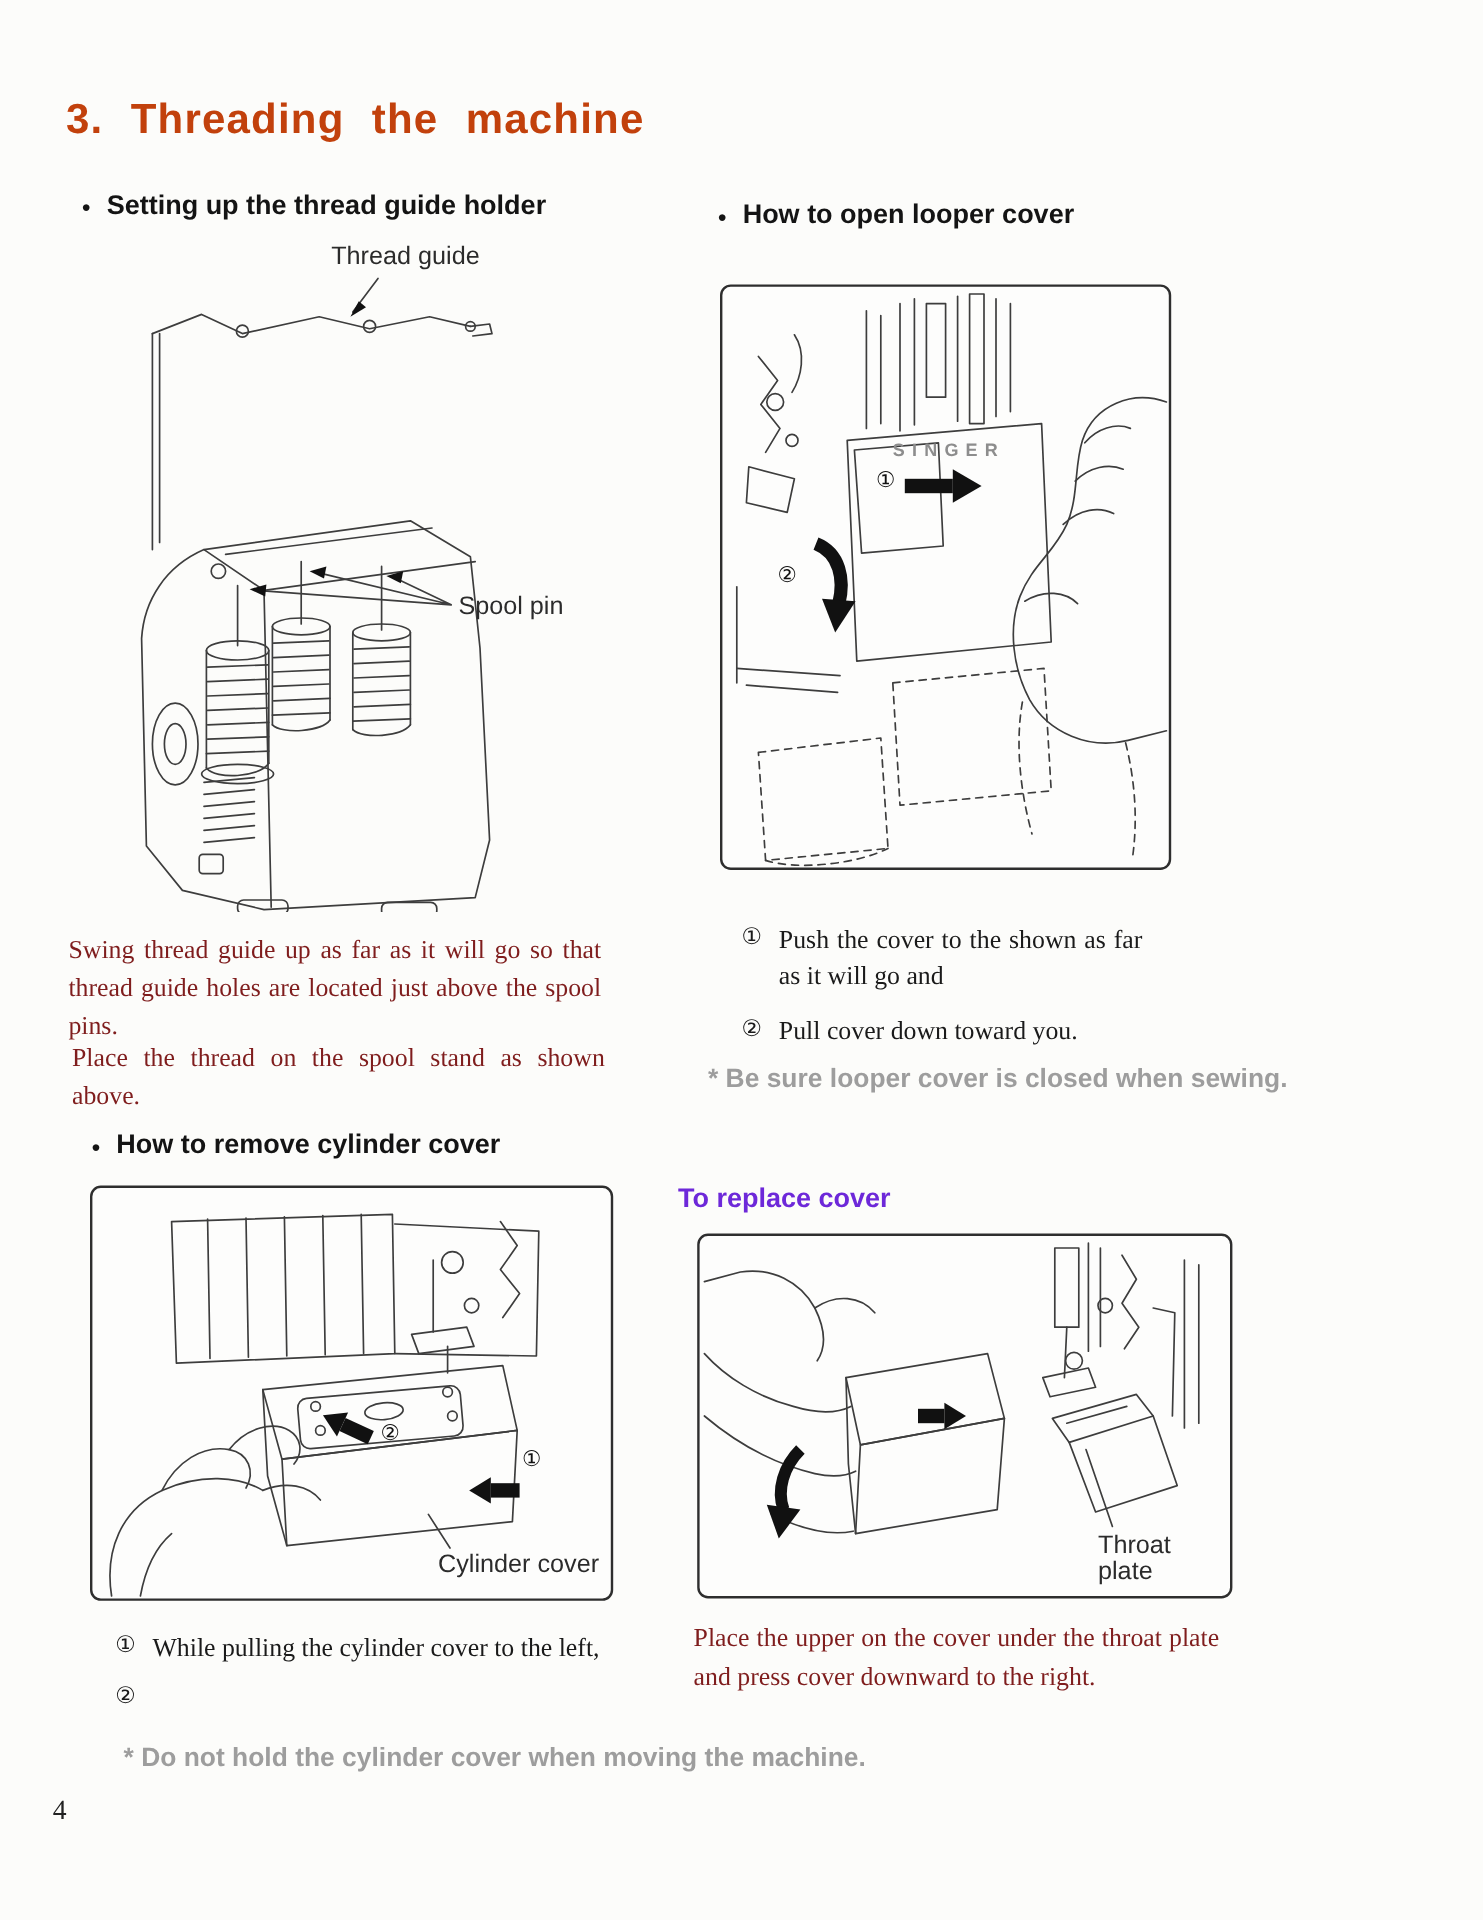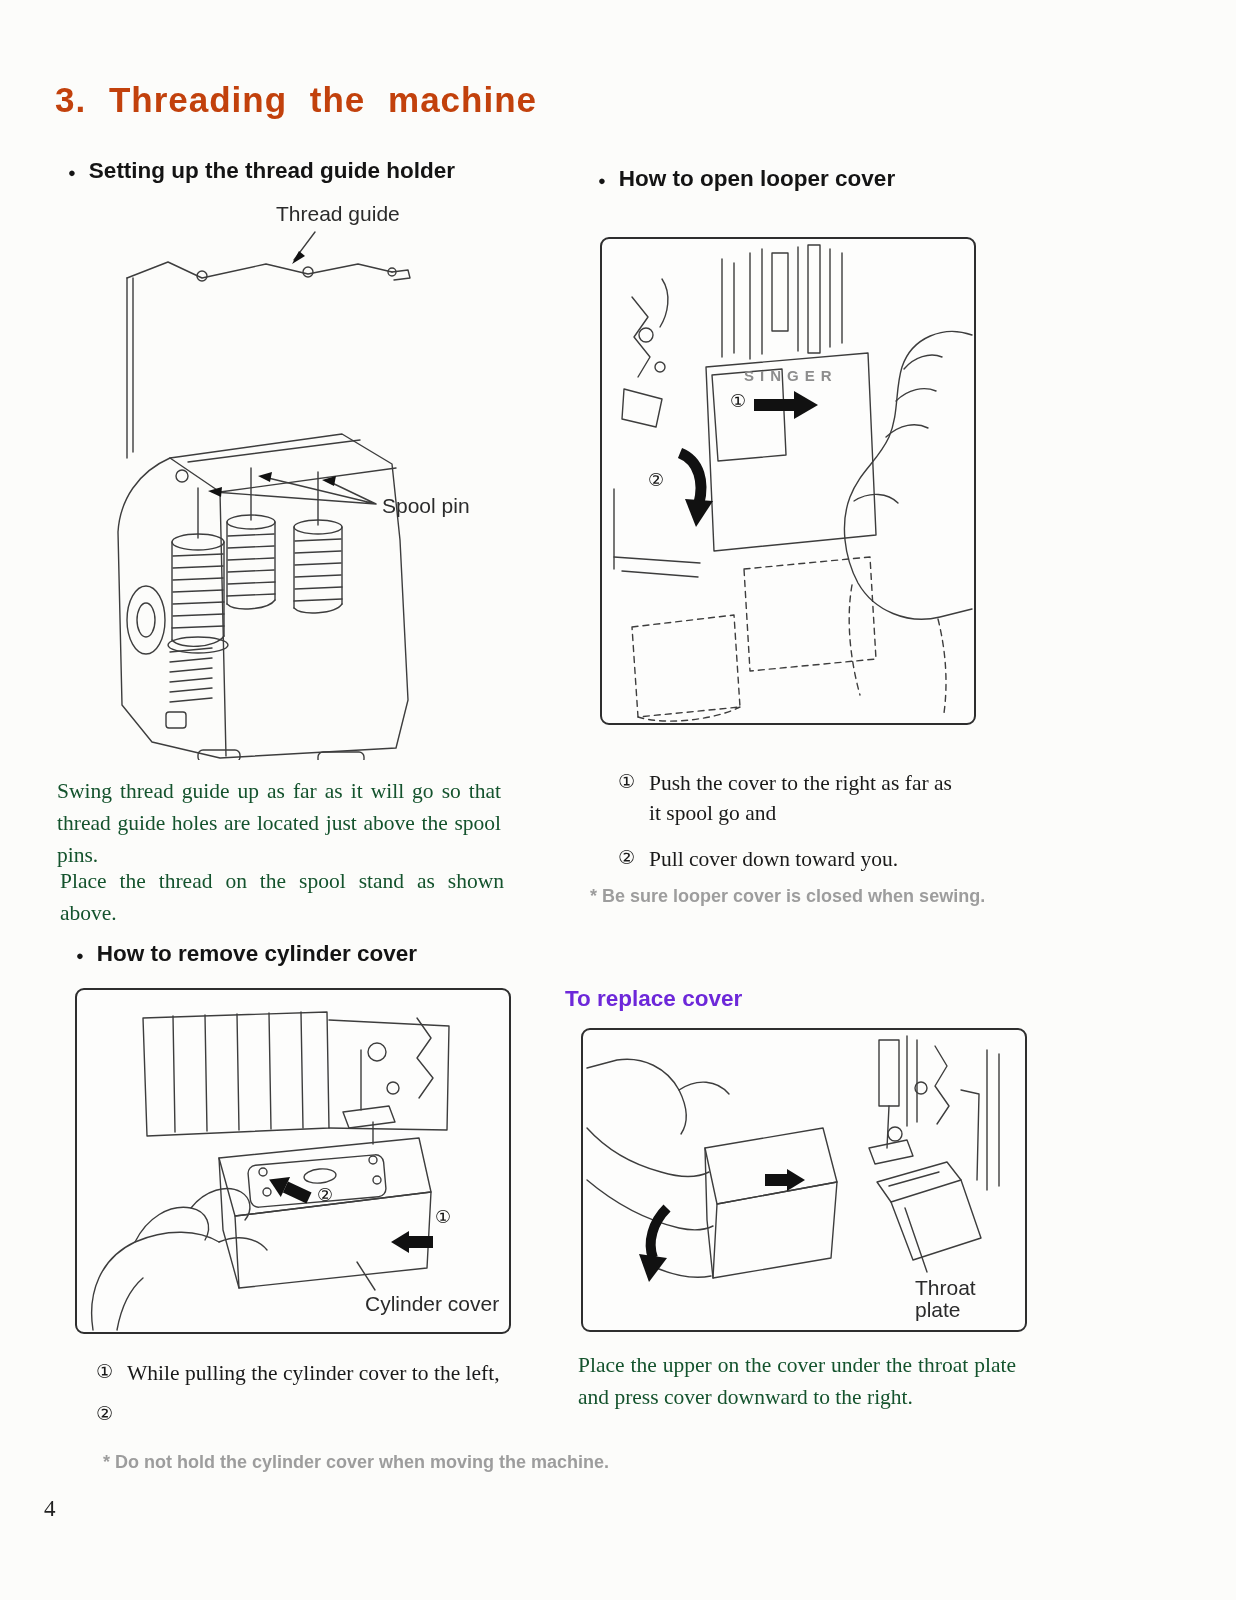--- a/index.html
+++ b/index.html
@@ -10,26 +10,26 @@
   .title { font-family:"Liberation Sans",sans-serif; font-weight:bold; font-size:35px; color:#c2410c; letter-spacing:1px; word-spacing:12px; }
   .sec-h { display:flex; align-items:center; gap:13px; font-family:"Liberation Sans",sans-serif; font-weight:bold; font-size:22.5px; color:#141414; }
   .sec-h .bullet { font-size:13px; position:relative; top:1px; }
   .sec-h2 { font-family:"Liberation Sans",sans-serif; font-weight:bold; font-size:22.5px; color:#6d28d9; }
   .fig { position:absolute; }
   .fig.boxed { border:2px solid #2e2e2e; border-radius:9px; background:#fdfdfc; }
   .fig svg { position:absolute; left:0; top:0; width:100%; height:100%; }
   .fig-label { position:absolute; font-family:"Liberation Sans",sans-serif; font-size:21px; color:#2b2b2b; white-space:nowrap; }
   .brand { position:absolute; font-family:"Liberation Sans",sans-serif; font-size:15px; letter-spacing:6px; color:#8d8d8d; font-weight:bold; }
   .fig-num { position:absolute; font-family:"DejaVu Sans",sans-serif; font-size:18px; color:#111; }
-  .para { font-size:21.5px; line-height:1.48; text-align:justify; color:#14532d; }
+  .para { font-size:21.5px; line-height:1.48; text-align:justify; color:#7f1d1d; }
   .steps { display:flex; flex-direction:column; }
   .step { display:flex; gap:14px; }
   .step .num { font-family:"DejaVu Sans",sans-serif; font-size:19px; line-height:1.4; flex:0 0 auto; }
   .step .txt { font-size:21.5px; line-height:1.4; text-align:justify; }
-  .note { font-family:"Liberation Sans",sans-serif; font-weight:bold; font-size:18px; color:#9d9d9d; }
+  .note { font-family:"Liberation Sans",sans-serif; font-weight:bold; font-size:22px; color:#9d9d9d; }
   .pagenum { font-size:23px; color:#222; }
   .ln { fill:none; stroke:#3d3d3d; stroke-width:1.4; stroke-linecap:round; stroke-linejoin:round; }
   .dash { stroke-dasharray:6 5; }
   .blk { fill:#111; stroke:none; }
 </style>
 </head>
 <body>
 
 <div class="page">
 
@@ -149,21 +149,21 @@
       </g>
     </svg>
     <span class="brand" style="left:142px; top:128px;">SINGER</span>
     <span class="fig-num" style="left:128px; top:151px;">①</span>
     <span class="fig-num" style="left:46px; top:230px;">②</span>
   </figure>
 
   <div class="abs steps" style="left:618px; top:768px; width:334px; gap:16px;">
     <div class="step">
       <span class="num">①</span>
-      <span class="txt">Push the cover to the right as far as it spool go and</span>
+      <span class="txt">Push the cover to the shown as far as it will go and</span>
     </div>
     <div class="step">
       <span class="num">②</span>
       <span class="txt">Pull cover down toward you.</span>
     </div>
   </div>
 
   <div class="abs note" style="left:590px; top:886px;">* Be sure looper cover is closed when sewing.</div>
 
   <div class="abs sec-h" style="left:76px; top:941px;">

